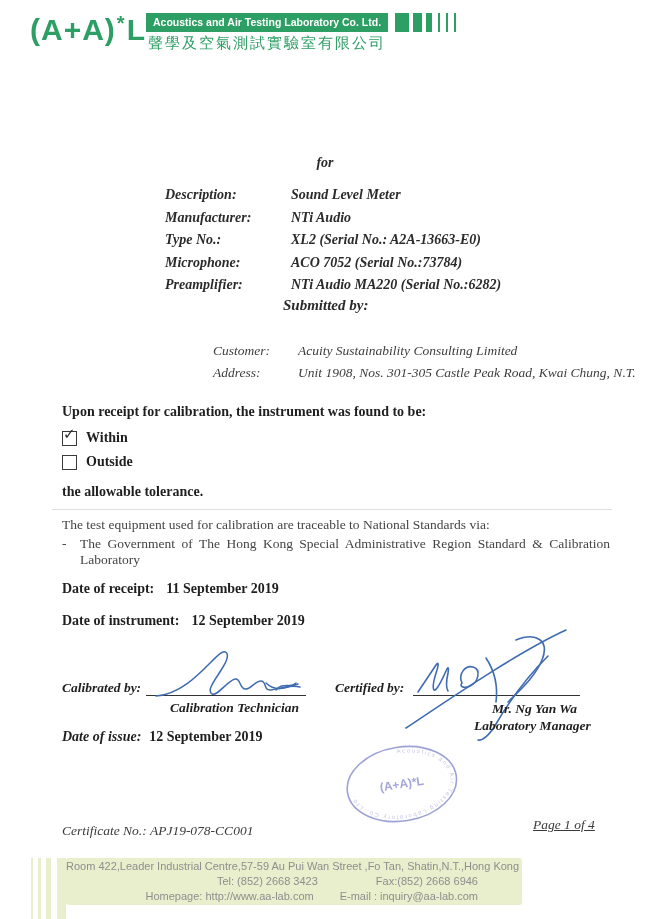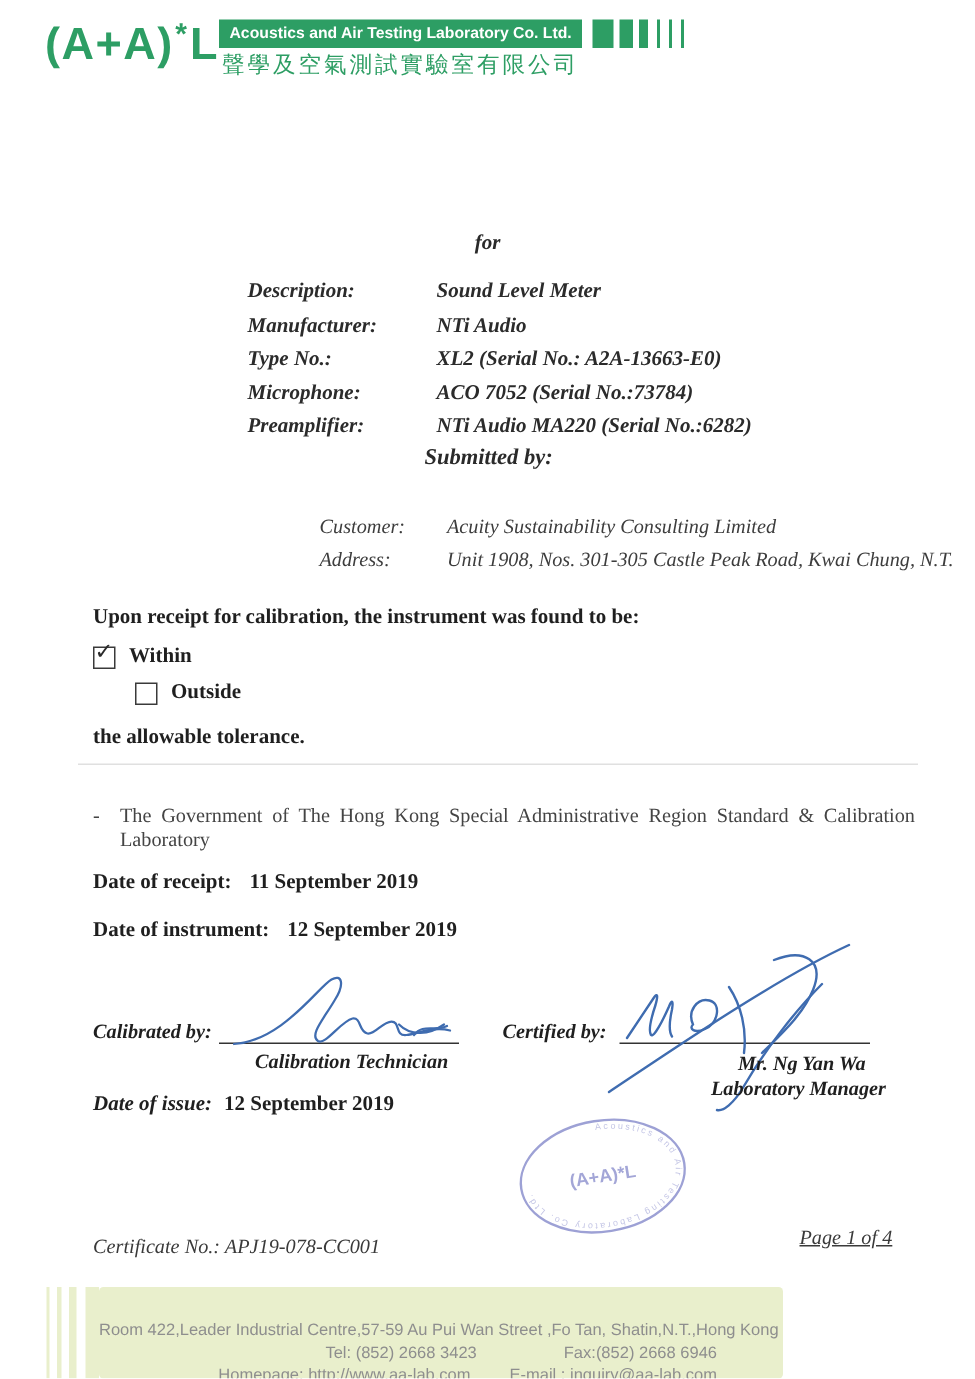--- a/index.html
+++ b/index.html
@@ -80,24 +80,24 @@
   .stamp{position:absolute;left:342px;top:742px;transform:rotate(-9deg);opacity:.85;}
   
   .cert-no{position:absolute;left:62px;top:823px;font-size:13.5px;font-style:italic;color:#3a3a3a;}
   .page-no{position:absolute;left:533px;top:817px;font-size:13.5px;font-style:italic;color:#3a3a3a;text-decoration:underline;}
   
   .footer-stripes{position:absolute;left:31px;top:858px;height:61px;display:flex;}
   .footer-stripes i{display:block;background:var(--footer-bg);}
   .fs1{width:2px;margin-right:5px;} .fs2{width:3px;margin-right:5px;}
   .fs3{width:5px;margin-right:6px;} .fs4{width:9px;margin-right:7px;}
   .footer-box{
-    position:absolute;left:66px;top:858px;width:456px;height:61px;
+    position:absolute;left:66px;top:858px;width:456px;height:47px;
     background:var(--footer-bg);border-radius:3px;
     font-family:"Liberation Sans", sans-serif;font-size:11px;color:#8e8e8e;
-    padding-top:22px;box-sizing:border-box;
+    padding-top:1px;box-sizing:border-box;
   }
   .footer-box .fl{text-align:right;padding-right:44px;line-height:15px;white-space:nowrap;}
   .fl2 .gap{display:inline-block;width:58px;}
   .fl3 .gap{display:inline-block;width:26px;}
 </style>
 </head>
 <body>
 
 <div class="page" style="--green:#2d9e64;--footer-bg:#e9efcc;">
 
@@ -148,30 +148,31 @@
       <span>Unit 1908, Nos. 301-305 Castle Peak Road, Kwai Chung, N.T.</span>
     </div>
 
   <div class="receipt-stmt">Upon receipt for calibration, the instrument was found to be:</div>
   <div class="chk-row" style="top:430px;">
     <span class="chk-box">
         <span class="mark">✓</span>
       </span>
     <span>Within</span>
   </div>
-  <div class="chk-row" style="top:454px;margin-left:28px;">
+  <div class="chk-row" style="top:454px;">
     <span class="chk-box">
         <span class="mark"></span>
       </span>
     <span>Outside</span>
   </div>
   <div class="tolerance">the allowable tolerance.</div>
 
   <div class="divider"></div>
 
+  <div class="trace-intro">The test equipment used for calibration are traceable to National Standards via:</div>
   <div class="trace-bullet">
     <span class="trace-dash">-</span>
     <span class="trace-text">The Government of The Hong Kong Special Administrative Region Standard &amp; Calibration Laboratory</span>
   </div>
 
   <div class="date-line" style="top:581px;"><span>Date of receipt:</span><span class="val">11 September 2019</span></div>
   <div class="date-line" style="top:613px;"><span>Date of instrument:</span><span class="val">12 September 2019</span></div>
 
   <div class="sig-label" style="left:62px;top:680px;">Calibrated by:</div>
   <div class="sig-line" style="left:146px;top:695px;width:160px;"></div>

